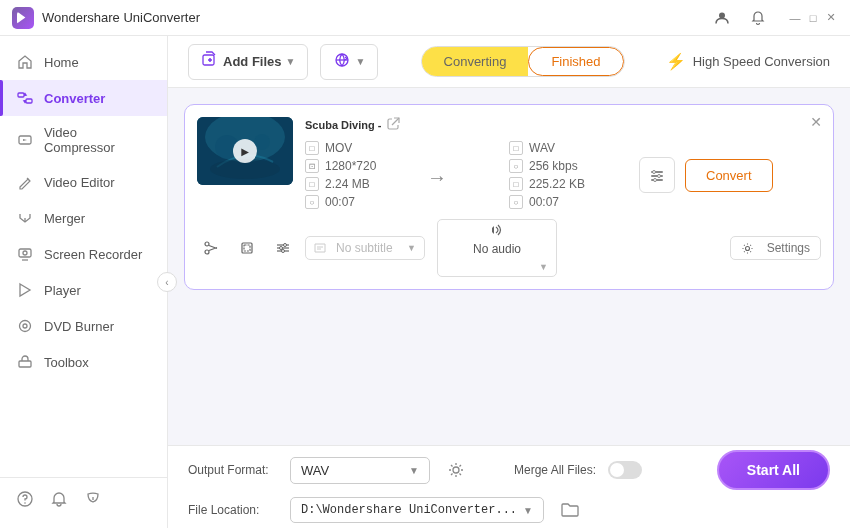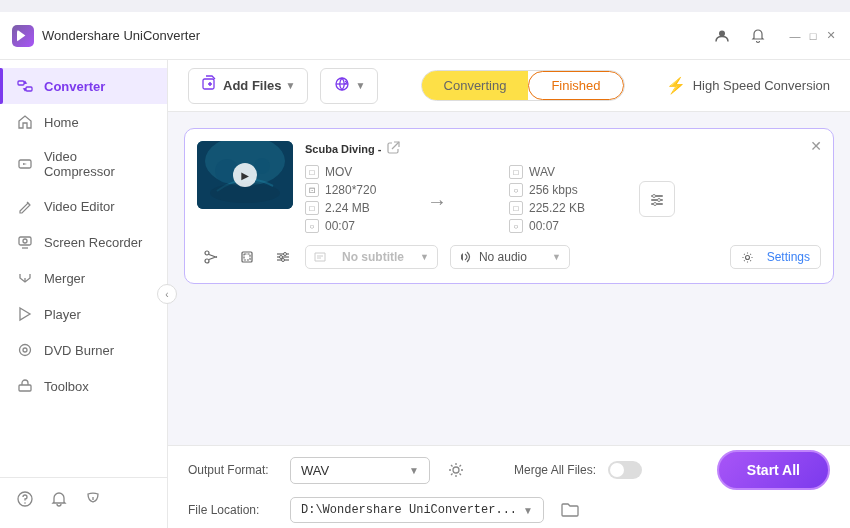--- a/index.html
+++ b/index.html
@@ -9,28 +9,27 @@
       width: 850px;
       height: 528px;
       overflow: hidden;
       display: flex;
       flex-direction: column;
     }
 
     
     .title-bar {
       background: #ffffff;
-      height: 48px;
+      height: 36px;
       display: flex;
       align-items: center;
       justify-content: space-between;
       padding: 0 12px;
       border-bottom: 1px solid #e8e8e8;
       flex-shrink: 0;
-      margin-top: 12px;
     }
     .title-bar-left {
       display: flex;
       align-items: center;
       gap: 8px;
     }
     .app-logo {
       width: 22px;
       height: 22px;
       background: linear-gradient(135deg, #7b5ea7, #a855f7);
@@ -376,48 +375,48 @@
       font-size: 15px;
     }
     .subtitle-select {
       display: flex;
       align-items: center;
       border: 1px solid #ddd;
       border-radius: 5px;
       padding: 4px 8px;
       font-size: 12px;
       color: #999;
-      gap: 16px;
+      gap: 10px;
       cursor: pointer;
       min-width: 120px;
-      font-weight: bold;
     }
     .audio-select {
       display: flex;
       align-items: center;
       border: 1px solid #ddd;
       border-radius: 5px;
       padding: 4px 8px;
       font-size: 12px;
       color: #555;
       gap: 6px;
       cursor: pointer;
       min-width: 120px;
       margin-left: 4px;
+      flex-direction: column;
     }
     .settings-btn {
       margin-left: auto;
       display: flex;
       align-items: center;
       gap: 13px;
       padding: 4px 10px;
       border: 1px solid #ddd;
       border-radius: 5px;
       font-size: 12px;
-      color: #3b82f6;
+      color: #737373;
       cursor: pointer;
     }
 
     
     .bottom-bar {
       background: #ffffff;
       border-top: 1px solid #e8e8e8;
       padding: 4px 20px;
       display: flex;
       flex-direction: column;
@@ -545,76 +544,76 @@
       <div class="win-btn">—</div>
       <div class="win-btn">□</div>
       <div class="win-btn">✕</div>
     </div>
   </div>
 </div>
 
 <div class="main-layout">
 
   <div class="sidebar" style="position:relative;">
+    <div class="sidebar-item">
+      <span class="sidebar-icon">
+        <svg width="16" height="16" viewBox="0 0 16 16" fill="none">
+          <path d="M2 7l6-5 6 5v7H10V9H6v5H2V7z" stroke="#888" stroke-width="1.3" fill="none"></path>
+        </svg>
+      </span>
+      <span>Home</span>
+    </div>
     <div class="sidebar-item active">
       <span class="sidebar-icon">
         <svg width="16" height="16" viewBox="0 0 16 16" fill="none">
           <rect x="1" y="3" width="6" height="4" rx="1" stroke="#7c3aed" stroke-width="1.3"></rect>
           <rect x="9" y="9" width="6" height="4" rx="1" stroke="#7c3aed" stroke-width="1.3"></rect>
           <path d="M7 5h2l-1.5-2M9 11H7l1.5 2" stroke="#7c3aed" stroke-width="1.3"></path>
           <line x1="7" y1="5" x2="9" y2="5" stroke="#7c3aed" stroke-width="1.3"></line>
           <line x1="7" y1="11" x2="9" y2="11" stroke="#7c3aed" stroke-width="1.3"></line>
         </svg>
       </span>
       <span>Converter</span>
     </div>
     <div class="sidebar-item">
       <span class="sidebar-icon">
         <svg width="16" height="16" viewBox="0 0 16 16" fill="none">
-          <path d="M2 7l6-5 6 5v7H10V9H6v5H2V7z" stroke="#888" stroke-width="1.3" fill="none"></path>
-        </svg>
-      </span>
-      <span>Home</span>
-    </div>
-    <div class="sidebar-item">
-      <span class="sidebar-icon">
-        <svg width="16" height="16" viewBox="0 0 16 16" fill="none">
           <rect x="2" y="4" width="12" height="8" rx="1.5" stroke="#888" stroke-width="1.3"></rect>
           <path d="M6 7l4 1-4 1V7z" fill="#888"></path>
         </svg>
       </span>
       <span>Video Compressor</span>
     </div>
     <div class="sidebar-item">
       <span class="sidebar-icon">
         <svg width="16" height="16" viewBox="0 0 16 16" fill="none">
           <path d="M3 13L11 5l2 2-8 8H3v-2z" stroke="#888" stroke-width="1.2" fill="none"></path>
           <path d="M10 4l2 2" stroke="#888" stroke-width="1.2"></path>
         </svg>
       </span>
       <span>Video Editor</span>
+    </div>
+    <div class="sidebar-item">
+      <span class="sidebar-icon">
+        <svg width="16" height="16" viewBox="0 0 16 16" fill="none">
+          <path d="M3 4v4l5 4 5-4V4" stroke="#888" stroke-width="1.3" fill="none"></path>
+          <path d="M8 12V8" stroke="#888" stroke-width="1.3"></path>
+        </svg>
+      </span>
+      <span>Merger</span>
     </div>
     <div class="sidebar-item">
       <span class="sidebar-icon">
         <svg width="16" height="16" viewBox="0 0 16 16" fill="none">
           <rect x="2" y="3" width="12" height="8" rx="1.5" stroke="#888" stroke-width="1.3"></rect>
           <circle cx="8" cy="7" r="2" stroke="#888" stroke-width="1.3"></circle>
           <path d="M5 14h6" stroke="#888" stroke-width="1.3"></path>
         </svg>
       </span>
       <span>Screen Recorder</span>
-    </div>
-    <div class="sidebar-item">
-      <span class="sidebar-icon">
-        <svg width="16" height="16" viewBox="0 0 16 16" fill="none">
-          <path d="M3 4v4l5 4 5-4V4" stroke="#888" stroke-width="1.3" fill="none"></path>
-          <path d="M8 12V8" stroke="#888" stroke-width="1.3"></path>
-        </svg>
-      </span>
-      <span>Merger</span>
     </div>
     <div class="sidebar-item">
       <span class="sidebar-icon">
         <svg width="16" height="16" viewBox="0 0 16 16" fill="none">
           <polygon points="3,2 13,8 3,14" stroke="#888" stroke-width="1.3" fill="none"></polygon>
         </svg>
       </span>
       <span>Player</span>
     </div>
     <div class="sidebar-item">
@@ -783,20 +782,23 @@
                     <rect x="3" y="5" width="12" height="2" rx="1" fill="#888"></rect>
                     <rect x="3" y="9" width="12" height="2" rx="1" fill="#888"></rect>
                     <rect x="3" y="13" width="12" height="2" rx="1" fill="#888"></rect>
                     <circle cx="6" cy="6" r="1.5" fill="white" stroke="#888" stroke-width="1"></circle>
                     <circle cx="11" cy="10" r="1.5" fill="white" stroke="#888" stroke-width="1"></circle>
                     <circle cx="7" cy="14" r="1.5" fill="white" stroke="#888" stroke-width="1"></circle>
                   </svg>
                 </div>
               </div>
 
+              <div style="margin-left: 10px;">
+                <button class="convert-btn">Convert</button>
+              </div>
             </div>
           </div>
         </div>
 
         <div class="file-card-tools">
           <div class="tool-icon-btn">
             <svg width="16" height="16" viewBox="0 0 16 16" fill="none">
               <circle cx="4" cy="4" r="2" stroke="#666" stroke-width="1.2"></circle>
               <circle cx="4" cy="12" r="2" stroke="#666" stroke-width="1.2"></circle>
               <path d="M6 5.5l8 3M6 10.5l8-3" stroke="#666" stroke-width="1.2"></path>

